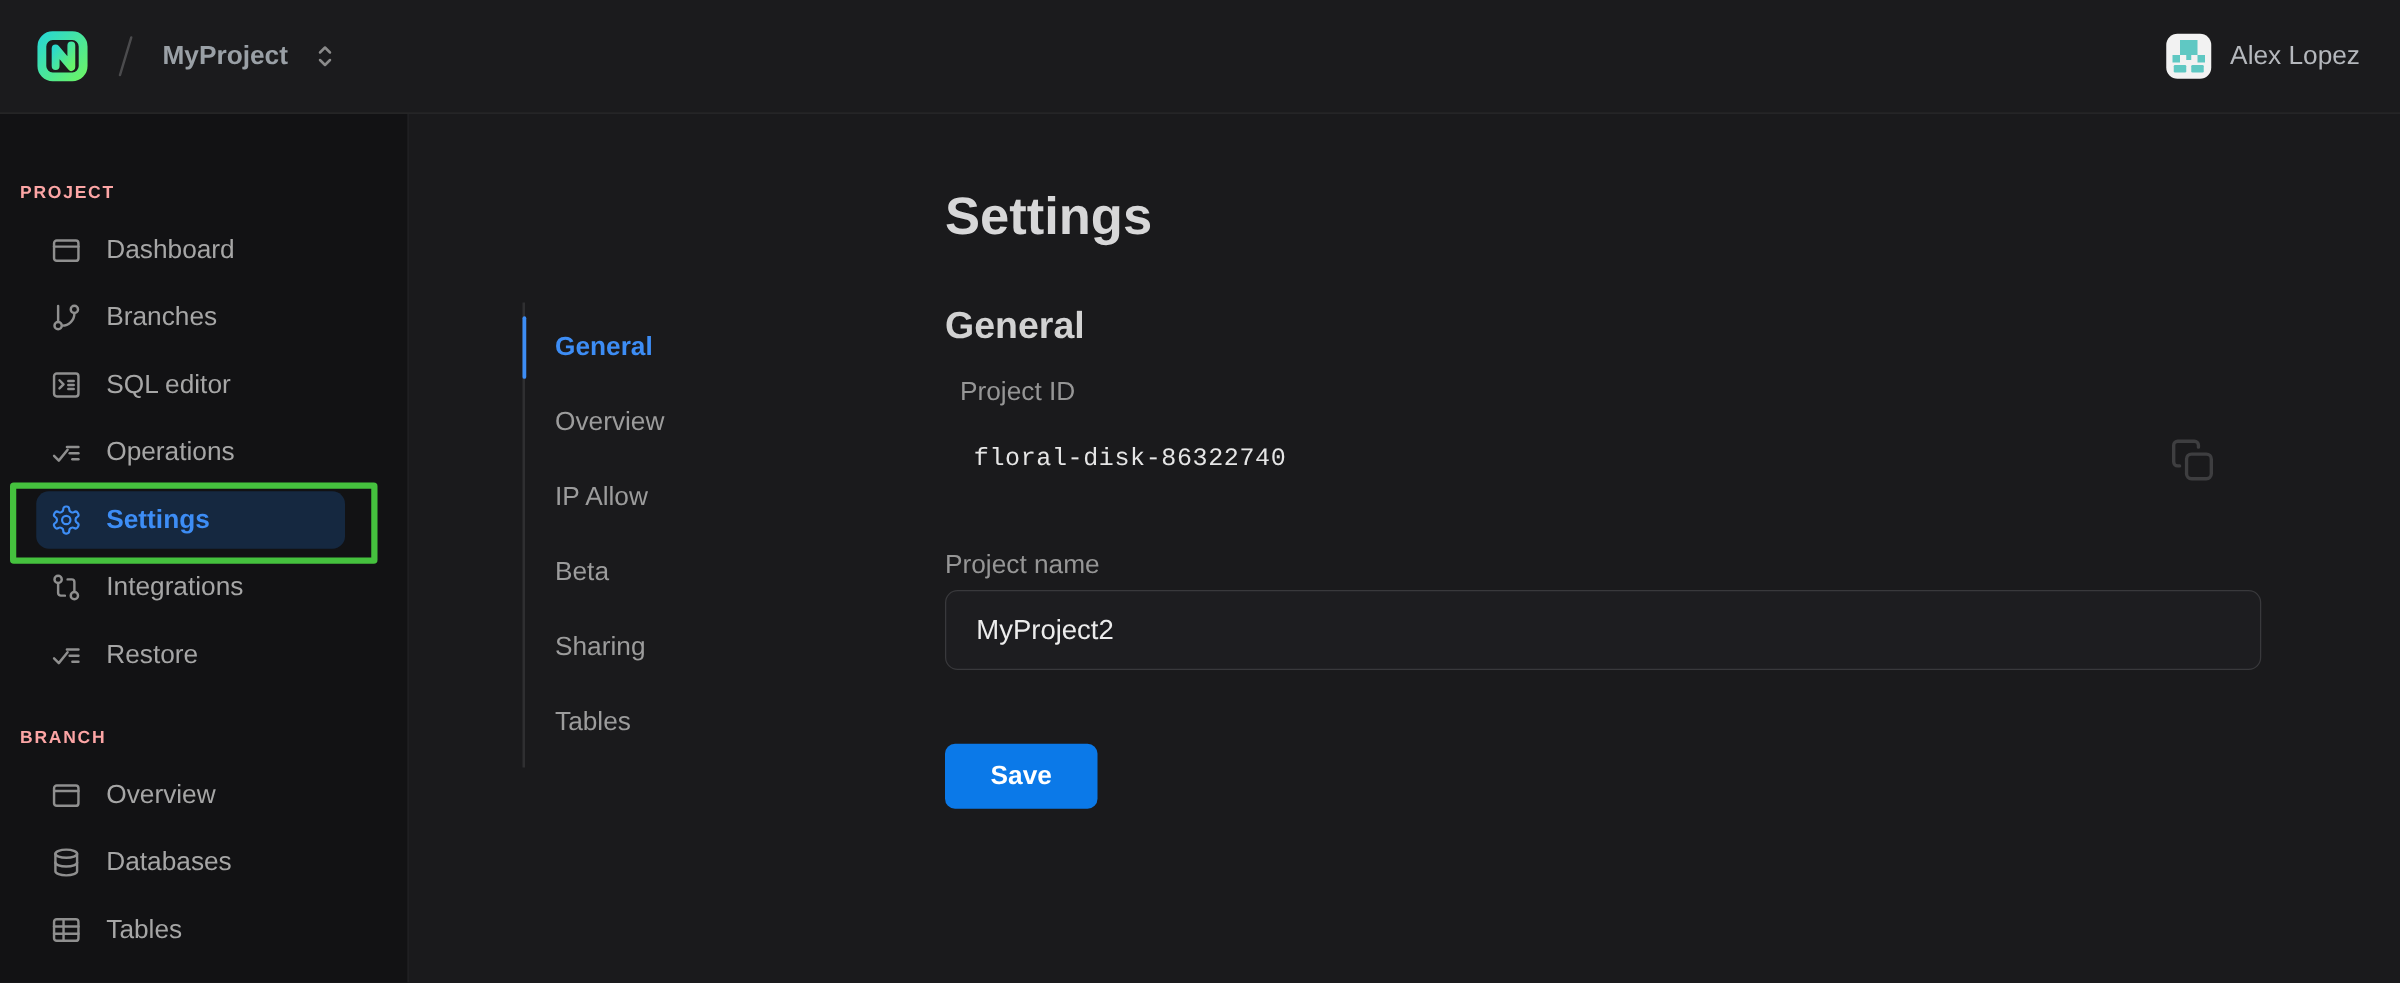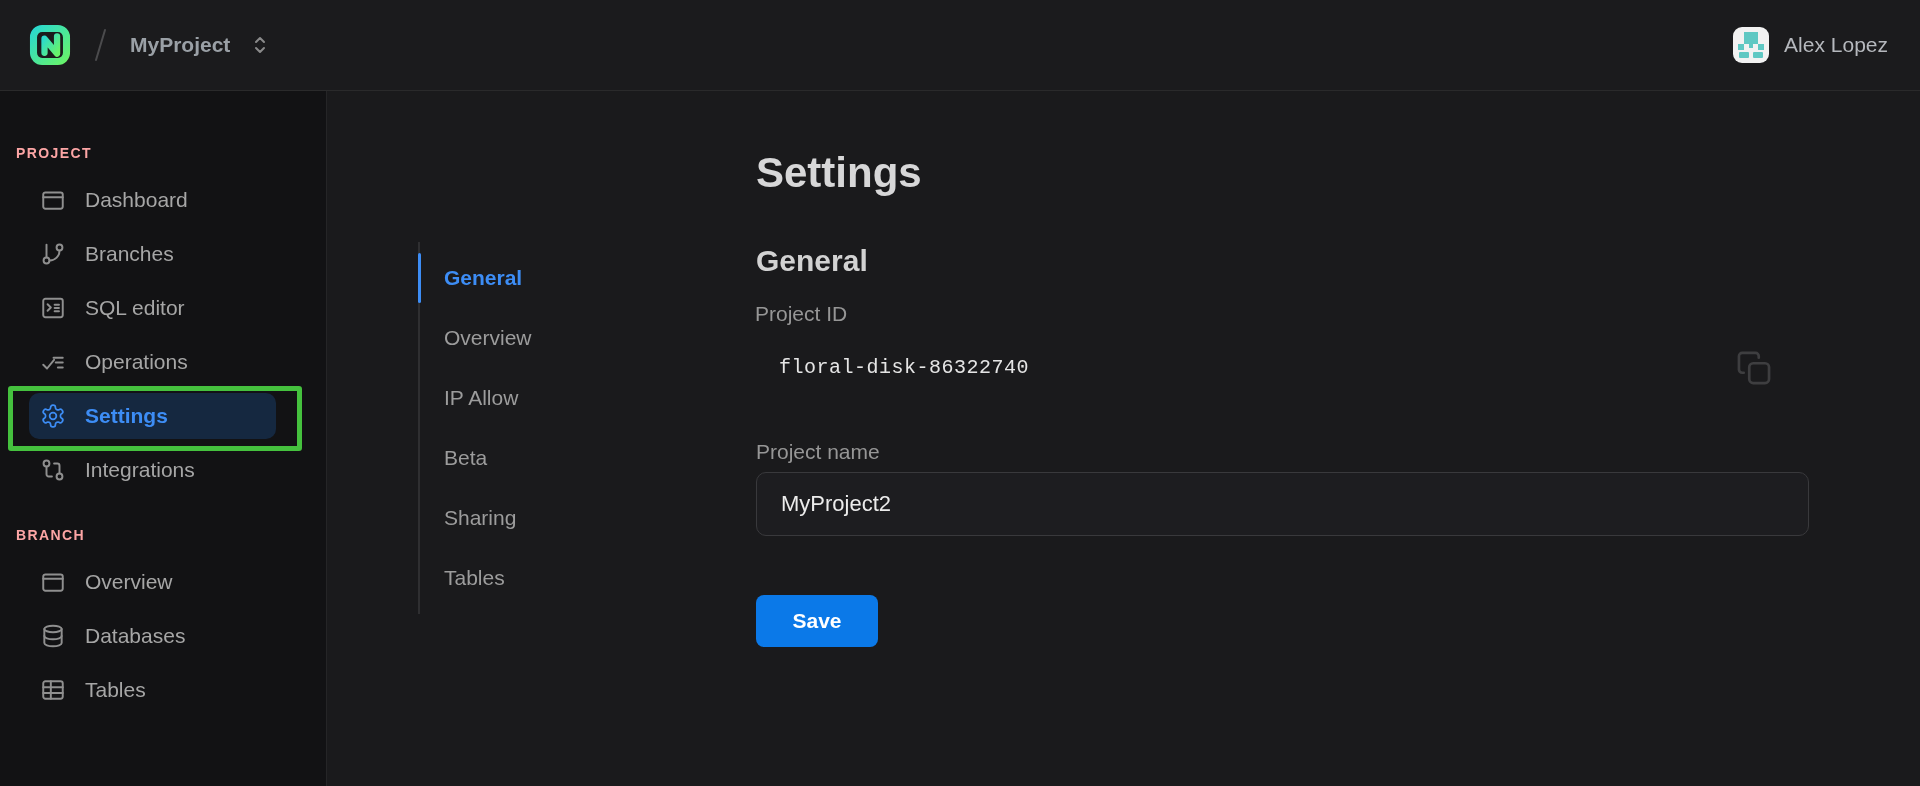--- a/index.html
+++ b/index.html
@@ -45,21 +45,21 @@
   .subnav { position:absolute; left:90px; top:151px; width:280px; padding:6px 0; }
   .subnav::before { content:''; position:absolute; left:0; top:0; bottom:0; width:2px; background:#2f2f31; }
   .subnav-item { height:60px; display:flex; align-items:center; padding-left:26px;
     font-size:21px; color:#9c9c9c; position:relative; cursor:pointer; }
   .subnav-item.active { color:var(--accent-blue,#3d8df5); font-weight:600; }
   .subnav-item.active::before { content:''; position:absolute; left:-0px; top:5px; bottom:5px;
     width:3px; background:var(--accent-blue,#3d8df5); border-radius:2px; }
 
   .section-heading { position:absolute; left:428px; top:153px; font-size:30px; font-weight:600; color:#d2d2d2; }
   .field-label { position:absolute; font-size:21px; color:#969696; }
-  .label-project-id { left:427px; top:211px;text-align:center; }
+  .label-project-id { left:440px; top:211px;text-align:center; }
   .label-project-name { left:428px; top:349px; }
   .project-id-value { position:absolute; left:451px; top:265px;
     font-family:Liberation Mono, monospace; font-size:20px; color:#e5e5e5; letter-spacing:0.5px; }
   .copy-btn { position:absolute; left:1404px; top:255px; width:44px; height:44px; background:none;
     border:none; color:#3e3e40; cursor:pointer; display:flex; align-items:center; justify-content:center; }
   .name-input { position:absolute; left:428px; top:381px; width:1053px; height:64px;
     background:#1d1d20; border:1px solid #39393c; border-radius:10px; color:#ececec;
     font-size:22px; padding:0 24px; font-family:"Liberation Sans", sans-serif; outline:none; }
   .save-btn { position:absolute; left:428px; top:504px; width:122px; height:52px;
     background:var(--save-blue,#0b79e8); border:none; border-radius:8px; color:#ffffff;
@@ -180,20 +180,31 @@
         <svg class="icon" viewBox="0 0 24 24">
             <circle cx="6" cy="6" r="2.7"></circle>
             <circle cx="18" cy="18" r="2.7"></circle>
             <path d="M13 6h3a2 2 0 0 1 2 2v7"></path>
             <path d="M11 18H8a2 2 0 0 1-2-2V9"></path>
           </svg>
       </span>
       <span class="nav-label">Integrations</span>
     </div>
 
+    <div class="nav-item">
+      <span class="nav-icon">
+        <svg class="icon" viewBox="0 0 24 24">
+            <path d="m3 14.5 3.5 3.5 6.5-8"></path>
+            <path d="M12.5 8h8.5"></path>
+            <path d="M14.5 12.5h6.5"></path>
+            <path d="M16.5 17h4.5"></path>
+          </svg>
+      </span>
+      <span class="nav-label">Restore</span>
+    </div>
   </div>
 
   <div class="section-label second">BRANCH</div>
   <div class="nav-list">
 
     <div class="nav-item">
       <span class="nav-icon">
         <svg class="icon" viewBox="0 0 24 24">
             <rect x="3" y="5" width="18" height="15" rx="2"></rect>
             <path d="M3 9h18"></path>

